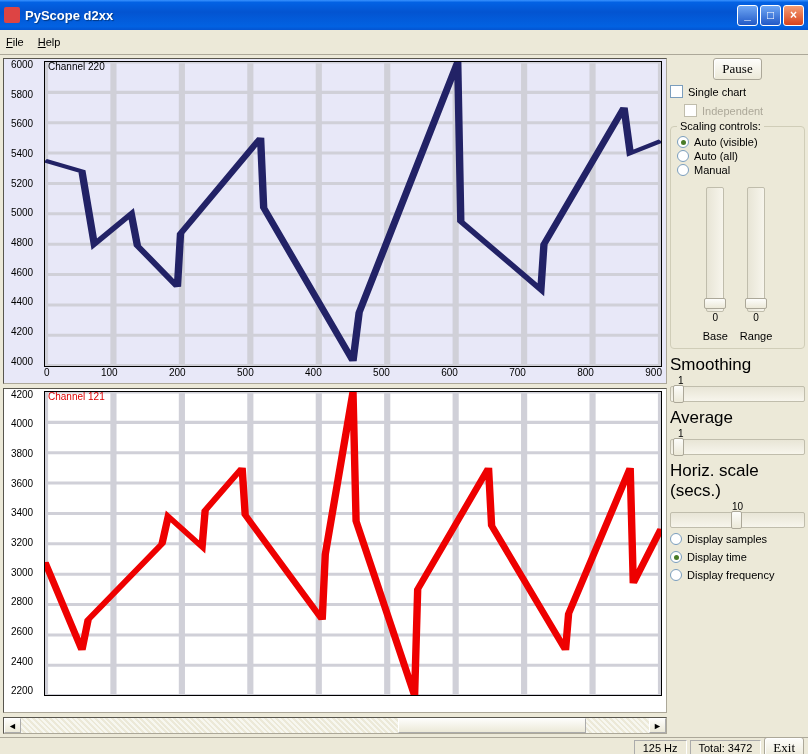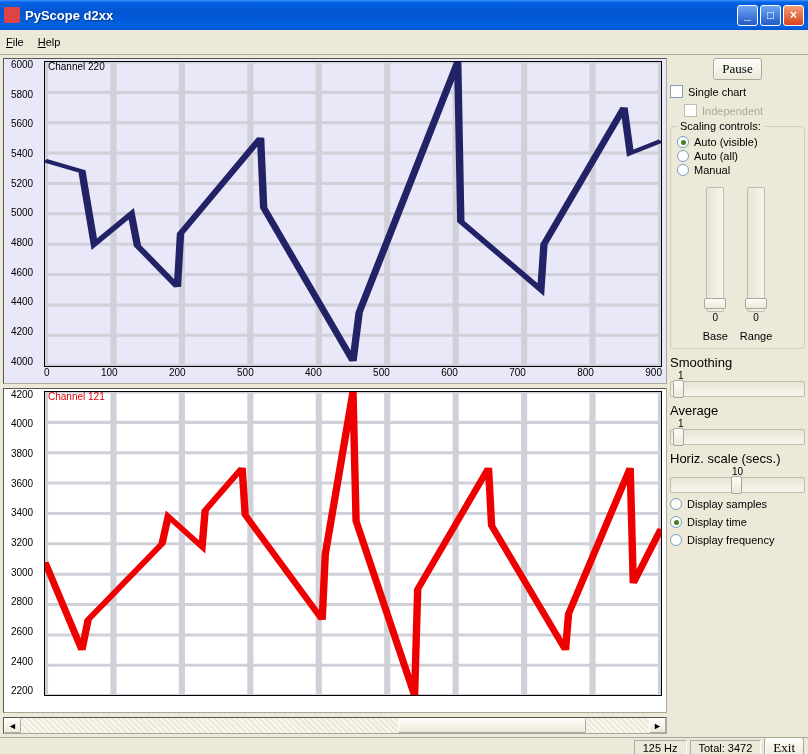--- a/index.html
+++ b/index.html
@@ -201,21 +201,21 @@
   background: linear-gradient(#fdfdfb,#ece9d8);
   border: 1px solid #aca899;
   border-radius:2px;
   cursor:pointer;
 }
 .vlabel-top { font-size: 10px; margin-bottom:1px; }
 .vlabel-bot { font-size: 11px; margin-top: 6px; }
 .hslider {
   margin-top: 2px;
 }
-.hslider-label { font-size: 13px; }
+.hslider-label { font-size: 17px; }
 .hslider-val { font-size: 10px; text-align: center; }
 .htrack {
   height: 16px;
   background: linear-gradient(#e8e5d6,#f7f5ec);
   border: 1px solid #c0bdac;
   position: relative;
   border-radius:2px;
 }
 .hthumb {
   position: absolute;

